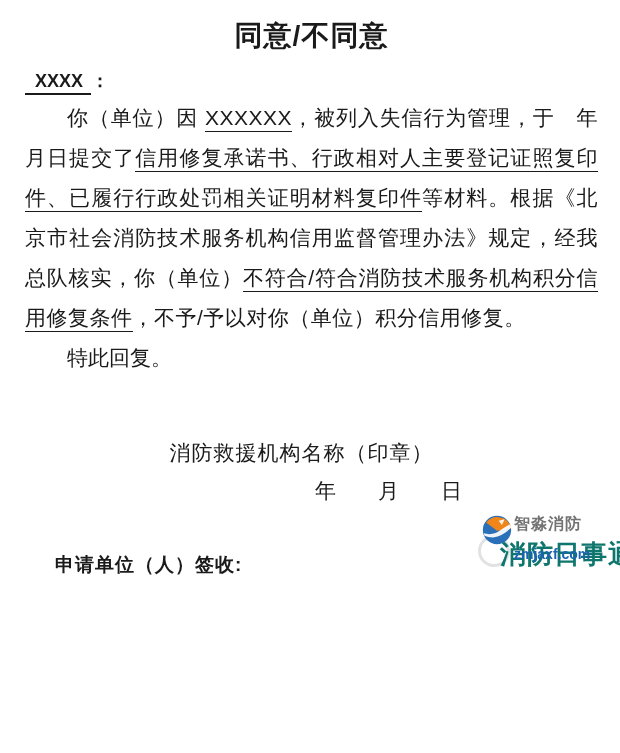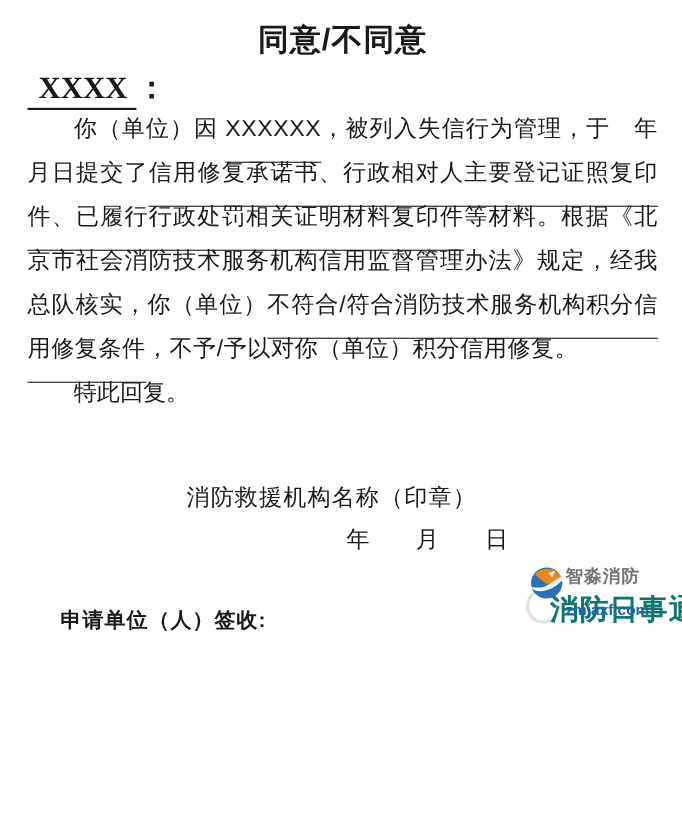--- a/index.html
+++ b/index.html
@@ -31,39 +31,38 @@
   }
   .doc-number {
     text-align: right;
     font-size: 19px;
     line-height: 26px;
     margin-top: 6px;
     padding-right: 14px;
   }
   .salutation {
     margin-top: 8px;
-    font-size: 28px;
+    font-size: 18px;
     font-weight: bold;
     line-height: 34px;
-    font-family: Liberation Serif, serif;
   }
   .sal-underline {
     border-bottom: 2px solid #1a1a1a;
     padding: 0 8px 2px 10px;
   }
   .paragraph {
     font-size: 21px;
     line-height: 40px;
     text-align: justify;
     text-indent: 2em;
     letter-spacing: 0.5px;
   }
   .paragraph .u {
     border-bottom: 1.5px solid #1a1a1a;
-    padding-bottom: 18px;
+    padding-bottom: 2px;
   }
   .closing {
     font-size: 21px;
     line-height: 40px;
     text-indent: 2em;
   }
   .sign-org {
     margin-top: 60px;
     text-align: center;
     padding-right: 20px;

